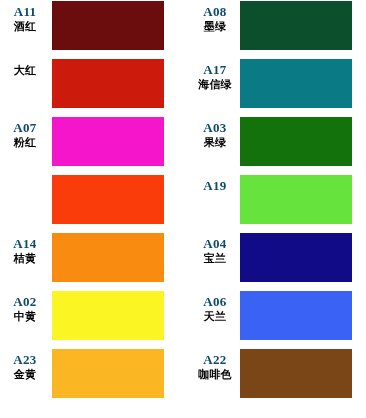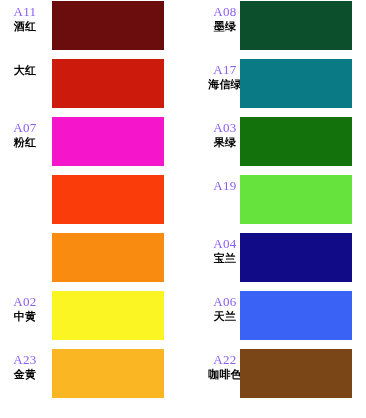--- a/index.html
+++ b/index.html
@@ -36,29 +36,29 @@
   }
   .swatch-label {
     position: absolute;
     left: 0;
     top: 5px;
     width: 50px;
     text-align: center;
     line-height: 1.08;
   }
   #column-right .swatch-label {
-    left: 16px;
+    left: 6px;
     width: 52px;
   }
   .swatch-code {
     display: block;
     font-family: "Liberation Serif", "DejaVu Serif", serif;
     font-size: 13px;
-    font-weight: 400;
-    color: #8b5cf6;
+    font-weight: 700;
+    color: #0c4a6e;
     letter-spacing: 0.3px;
   }
   .swatch-name {
     display: block;
     font-family: "DejaVu Sans", "Liberation Sans", sans-serif;
     font-size: 11px;
     font-weight: 700;
     color: #000000;
     margin-top: 2px;
     letter-spacing: 0.2px;
@@ -102,20 +102,24 @@
         <span class="swatch-name">粉红</span>
       </div>
       <div class="swatch-chip" style="background-color: rgb(245, 22, 204);"></div>
     </div>
 
     <div class="swatch-row" style="top:174px">
       <div class="swatch-chip" style="background-color: rgb(250, 60, 10);"></div>
     </div>
 
     <div class="swatch-row" style="top:232px">
+      <div class="swatch-label">
+        <span class="swatch-code">A14</span>
+        <span class="swatch-name">桔黄</span>
+      </div>
       <div class="swatch-chip" style="background-color: rgb(249, 139, 17);"></div>
     </div>
 
     <div class="swatch-row" style="top:290px">
       <div class="swatch-label">
         <span class="swatch-code">A02</span>
         <span class="swatch-name">中黄</span>
       </div>
       <div class="swatch-chip" style="background-color: rgb(250, 245, 35);"></div>
     </div>

